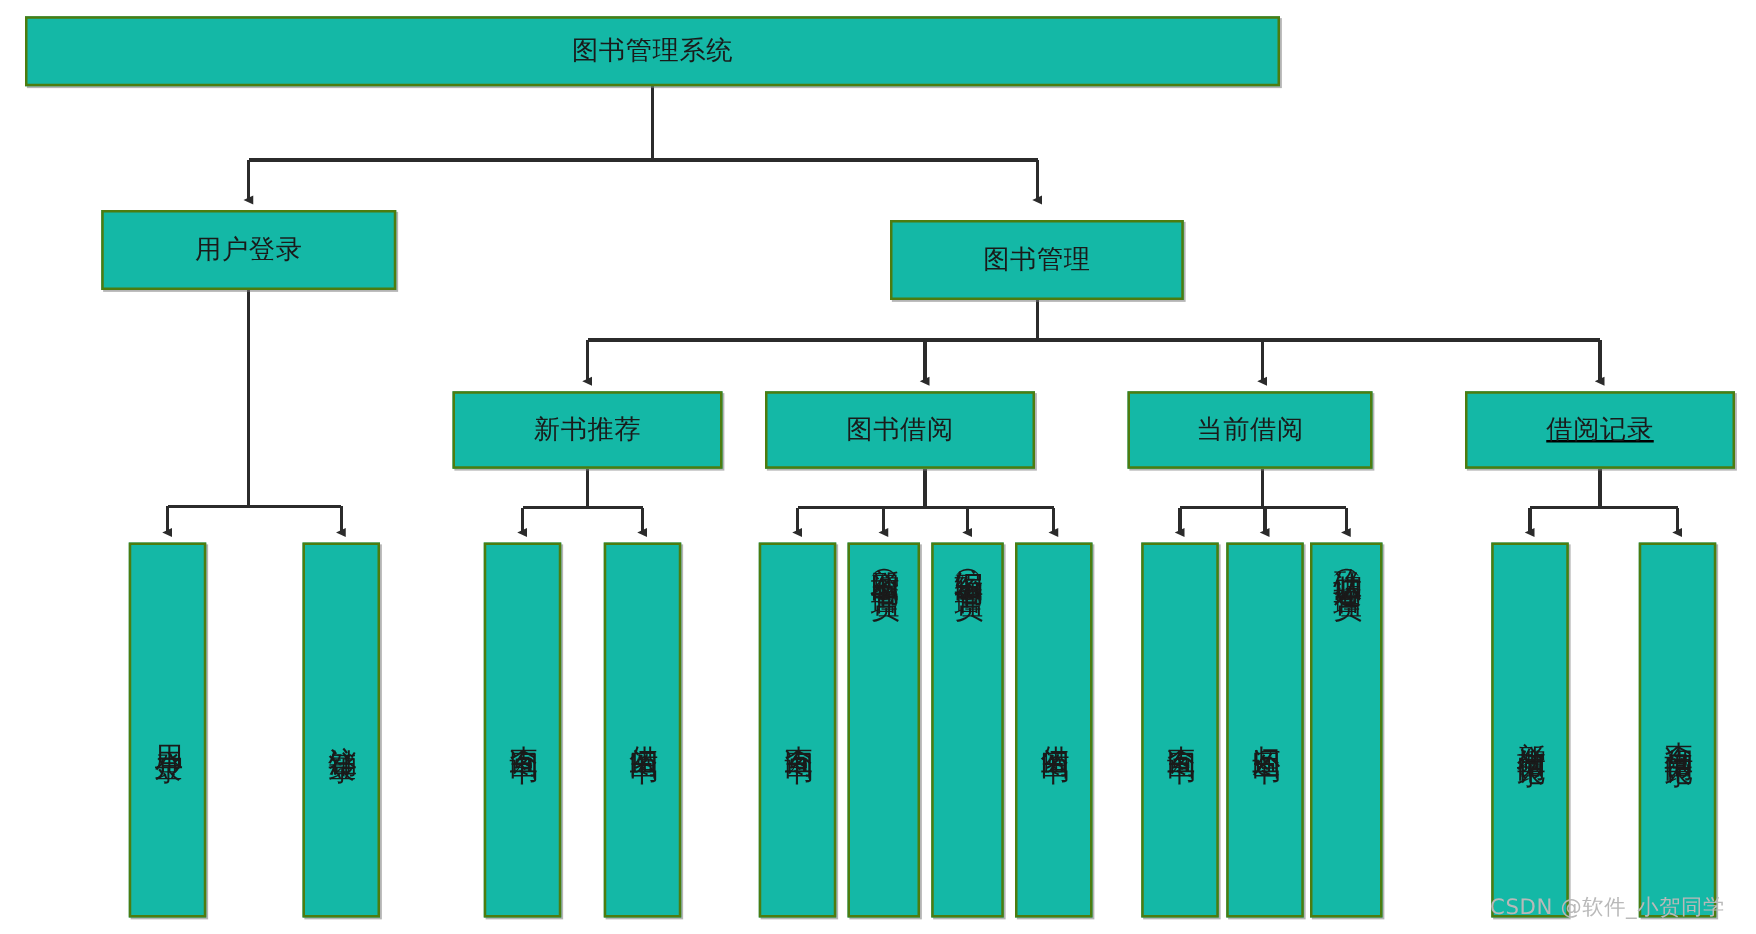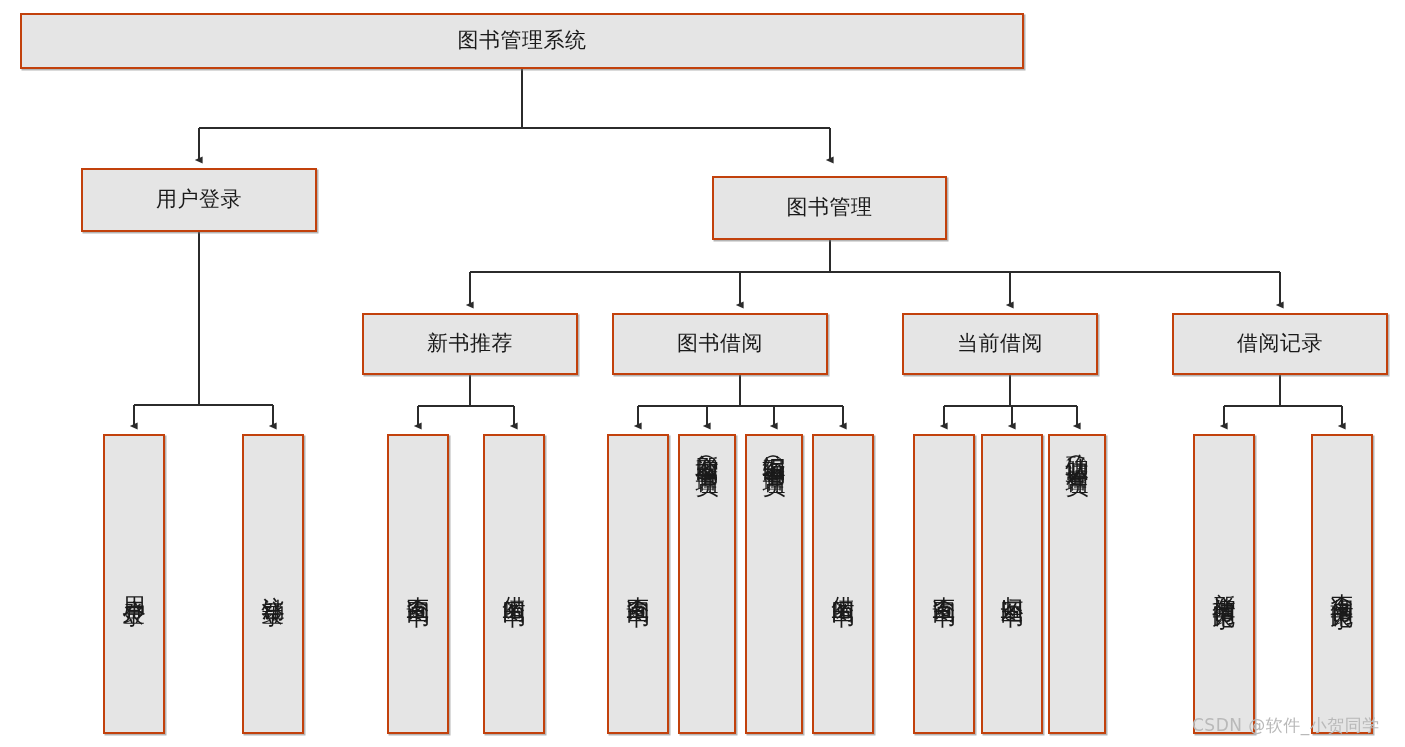--- a/index.html
+++ b/index.html
@@ -22,22 +22,22 @@
   svg.diagram-svg {
     position: absolute;
     top: 0;
     left: 0;
     width: 1405px;
     height: 747px;
   }
   .node-box {
     position: absolute;
     box-sizing: border-box;
-    background: #e5e5e5;
-    border: 2px solid #c2410c;
+    background: #14b8a6;
+    border: 2px solid #4d7c0f;
     box-shadow: 1.5px 1.5px 0 rgba(120,120,120,0.55);
     display: flex;
     align-items: center;
     justify-content: center;
   }
   .node-label-h {
     font-size: 21px;
     color: #1a1a1a;
     line-height: 1.1;
     letter-spacing: 0.5px;
@@ -149,21 +149,21 @@
 
   <div class="node-box" style="left:362px; top:313px; width:216px; height:62px;">
     <span class="node-label-h">新书推荐</span>
   </div>
   <div class="node-box" style="left:612px; top:313px; width:216px; height:62px;">
     <span class="node-label-h">图书借阅</span>
   </div>
   <div class="node-box" style="left:902px; top:313px; width:196px; height:62px;">
     <span class="node-label-h">当前借阅</span>
   </div>
-  <div class="node-box" style="left:1172px; top:313px; width:216px; height:62px;">
+  <div class="node-box" style="left:1172px; top:313px; width:216px; height:62px;text-decoration:underline;">
     <span class="node-label-h">借阅记录</span>
   </div>
 
   <div class="node-box leaf" style="left:103px; top:434px; width:62px; height:300px;">
     <div class="leaf-inner">
       <span class="node-label-v">用户登录</span>
     </div>
   </div>
 
   <div class="node-box leaf" style="left:242px; top:434px; width:62px; height:300px;">

